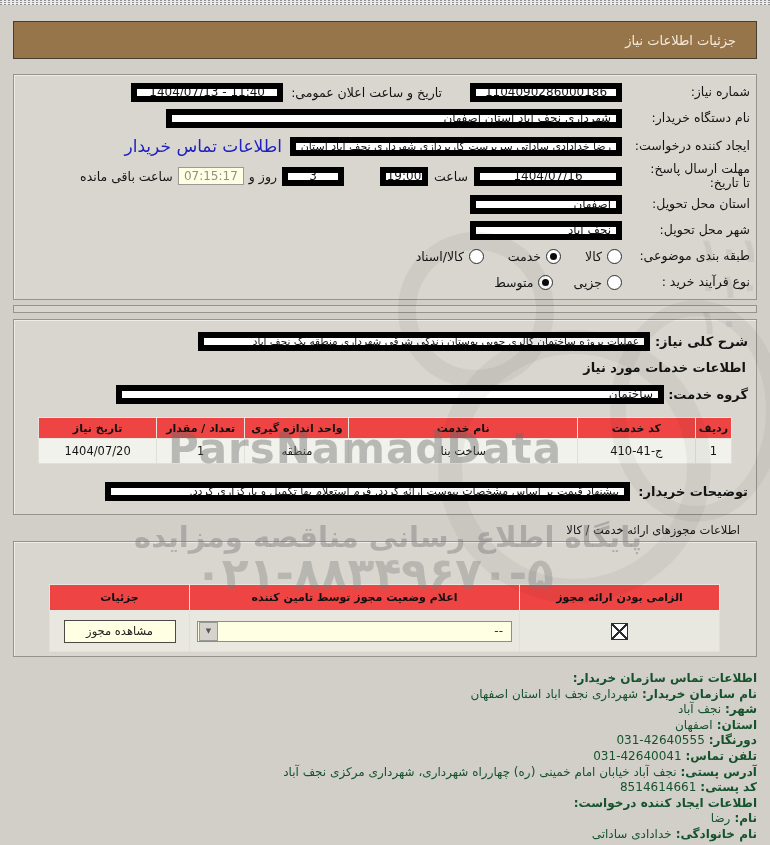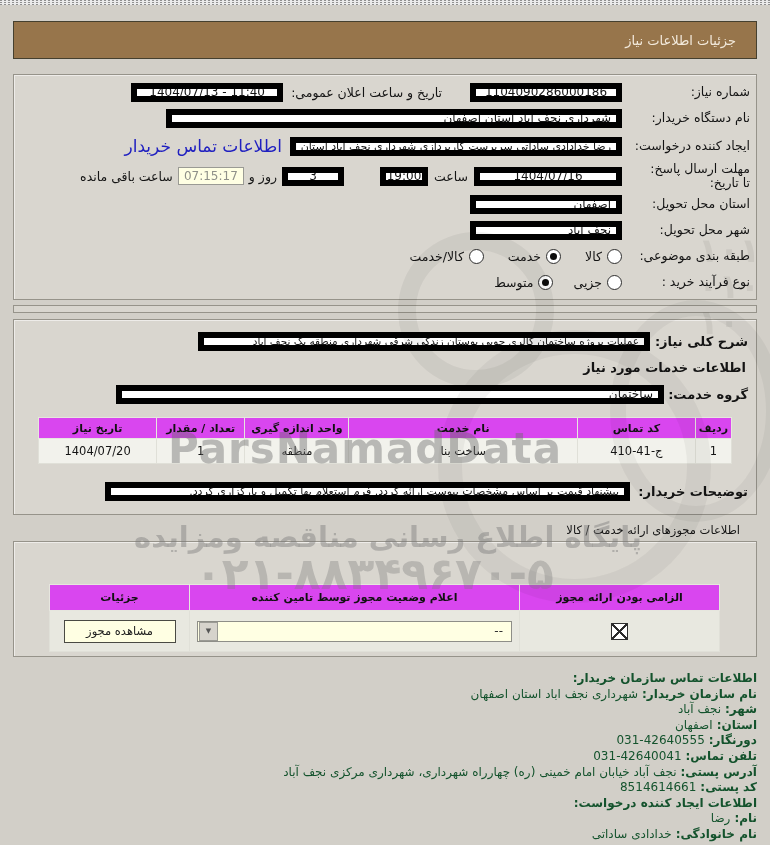--- a/index.html
+++ b/index.html
@@ -51,21 +51,21 @@
   .checkbox{width:13px;height:13px;border:1px solid #2e2e2e;background:#fff;flex-shrink:0;}
   .checkbox.big{width:15px;height:15px;margin:auto;}
   .checkbox.checked{
     background-image:
       linear-gradient(45deg, transparent 44%, #2b2b2b 44%, #2b2b2b 56%, transparent 56%),
       linear-gradient(135deg, transparent 44%, #2b2b2b 44%, #2b2b2b 56%, transparent 56%);
   }
   .heading{font-weight:bold;font-size:13px;margin:8px 2px 0;}
   .tblwrap{margin:12px 16px 0;}
   table{border-collapse:collapse;width:100%;table-layout:fixed;border:1px solid #a5a29a;}
-  th{background:#d946ef;border:1px solid #E6E6DE;font-size:11px;font-weight:bold;height:20px;padding:0 2px;color:#111;}
+  th{background:#ef4444;border:1px solid #E6E6DE;font-size:11px;font-weight:bold;height:20px;padding:0 2px;color:#111;}
   td{background:#F2F2EC;border:1px solid #E0E0D8;font-size:11.5px;height:24px;text-align:center;padding:0 2px;}
   .permits-label{margin:8px 30px 0;font-size:11.5px;}
   .ptable td{background:#E8E8E0;height:40px;}
   .ptable th{height:25px;}
   .combo{
     width:315px;height:21px;background:#FFFFE3;border:1px solid #8E8E88;box-sizing:border-box;
     display:flex;align-items:center;margin:0 auto;
   }
   .combo-val{flex:1;text-align:right;padding:0 8px;font-size:12px;color:#333;}
   .combo-arrow{
@@ -148,21 +148,21 @@
     <span class="opt">
       <span class="radio"></span>
       <span class="optlbl">کالا</span>
     </span>
     <span class="opt">
       <span class="radio on"></span>
       <span class="optlbl">خدمت</span>
     </span>
     <span class="opt">
       <span class="radio"></span>
-      <span class="optlbl">کالا/خدمت</span>
+      <span class="optlbl">کالا/اسناد</span>
     </span>
   </div>
 
   <div class="row">
     <span class="lbl">نوع فرآیند خرید :</span>
     <span class="opt" style="margin-left:20px">
       <span class="radio"></span>
       <span class="optlbl">جزیی</span>
     </span>
     <span class="opt" style="margin-left:16px">
@@ -194,21 +194,21 @@
         <col style="width:36px">
           <col style="width:118px">
           <col style="width:228px">
         <col style="width:104px">
           <col style="width:88px">
           <col style="width:118px">
       </colgroup>
       <tbody>
           <tr>
         <th>ردیف</th>
-        <th>کد تماس</th>
+        <th>کد خدمت</th>
         <th>نام خدمت</th>
         <th>واحد اندازه گیری</th>
         <th>تعداد / مقدار</th>
         <th>تاریخ نیاز</th>
       </tr>
       <tr>
         <td>1</td>
         <td dir="ltr">410-41-ج</td>
         <td>ساخت بنا</td>
         <td>منطقه</td>

